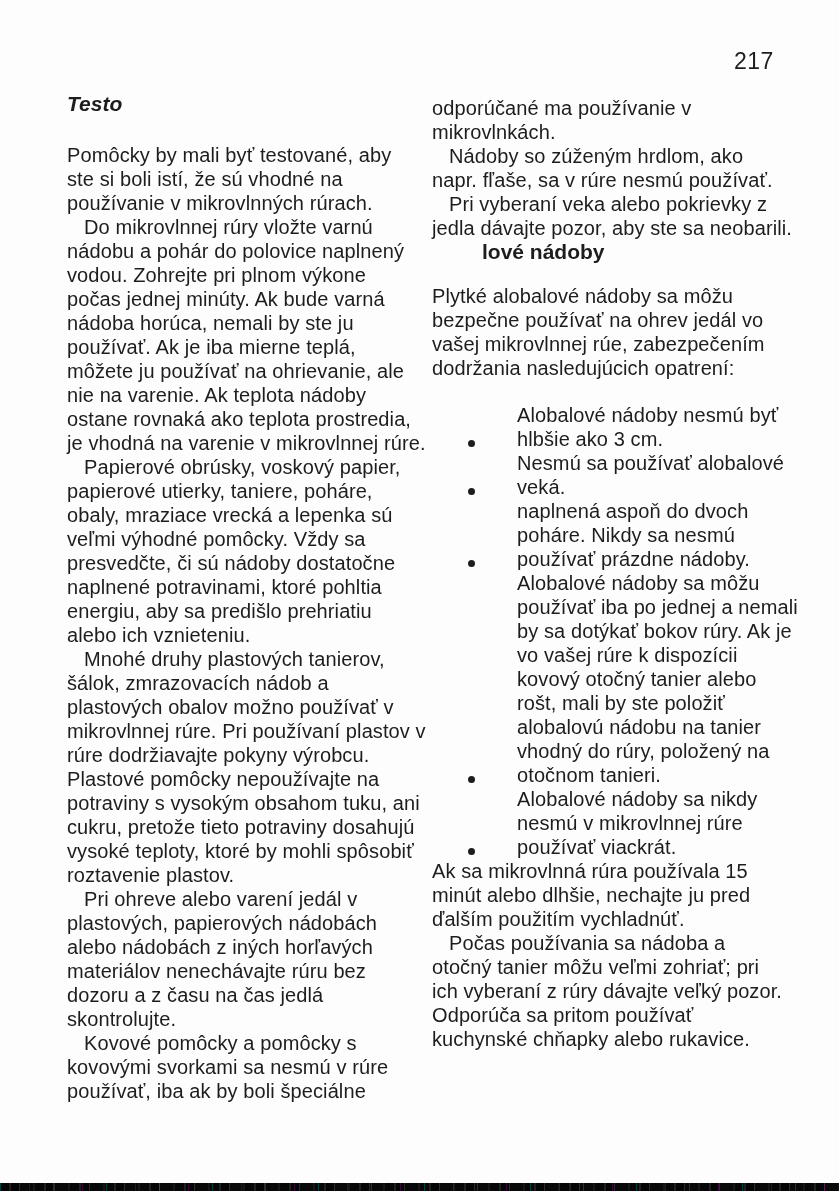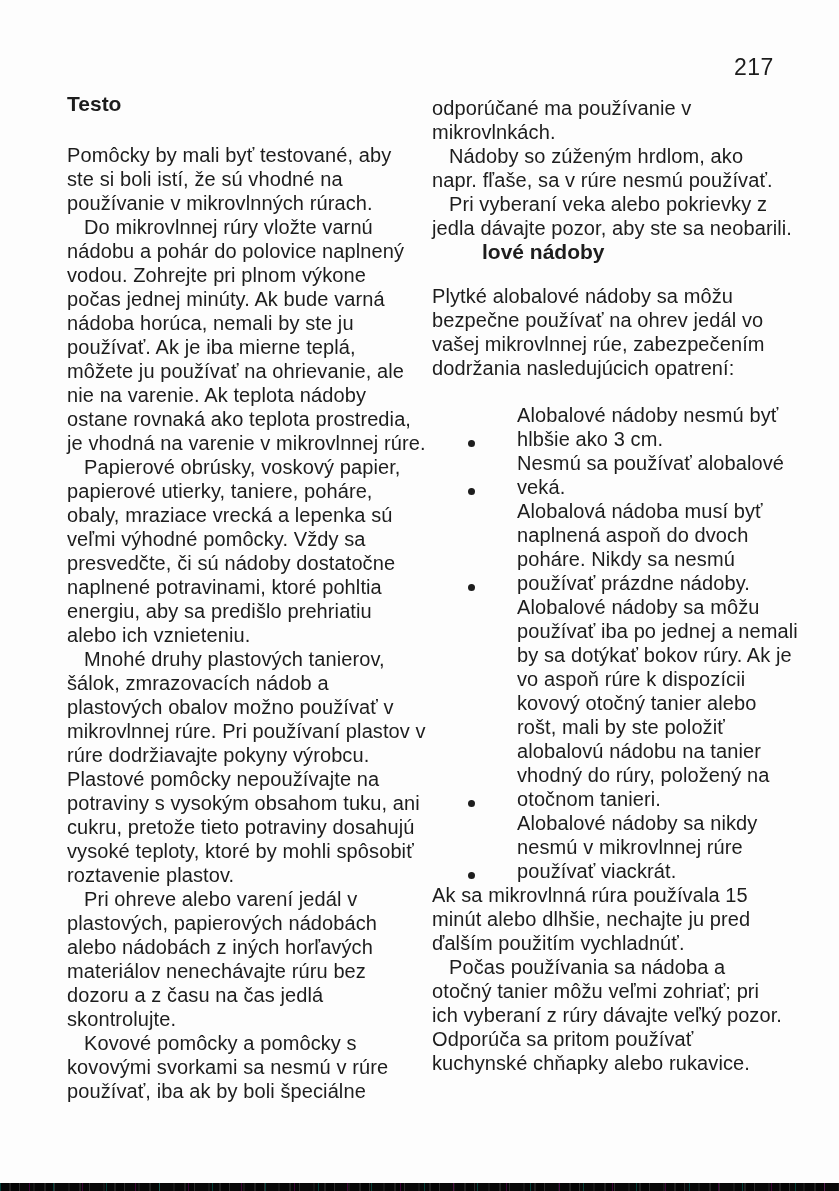--- a/index.html
+++ b/index.html
@@ -6,21 +6,21 @@
   .page {
     position:relative;
     width:839px; height:1191px;
     background:#fdfdfd;
     font-family:"Liberation Sans", sans-serif;
     color:#1d1d1d;
     overflow:hidden;
   }
   .page-number {
     position:absolute;
-    top:54px; left:734px;
+    top:48px; left:734px;
     font-size:23px;
     letter-spacing:0.5px;
   }
   .columns {
     display:flex;
     padding:92px 0 0 67px;
     align-items:flex-start;
   }
   .col-left { width:365px; }
   .col-right { width:395px; padding-top:4px; }
@@ -31,21 +31,21 @@
     white-space:pre;
     letter-spacing:0.1px;
   }
   .heading-line {
     height:24px;
     line-height:24px;
     font-size:21px;
     font-weight:bold;
     white-space:pre;
   }
-  .heading-testo { margin-bottom:27px; }
+  .heading-testo { margin-bottom:27px;font-style:italic; }
   .section-heading { padding-left:50px; }
   .intro-para { margin-top:20px; }
   .bullet-list {
     list-style:none;
     margin:23px 0 0 0;
     padding:0;
   }
   .bullet-item { display:flex; padding-left:36px;align-items:flex-end; }
   .bullet-dot-cell { width:49px; flex:0 0 49px; }
   .bullet-dot {
@@ -169,33 +169,32 @@
           <li class="bullet-item">
             <span class="bullet-dot-cell"><span class="bullet-dot"></span></span>
             <div class="bullet-text">
               <div class="line">Nesmú sa používať alobalové</div>
               <div class="line">veká.</div>
             </div>
           </li>
           <li class="bullet-item">
             <span class="bullet-dot-cell"><span class="bullet-dot"></span></span>
             <div class="bullet-text">
-              <div class="line">Alobalová nádoba musí byť</div>
               <div class="line">naplnená aspoň do dvoch</div>
               <div class="line">poháre. Nikdy sa nesmú</div>
               <div class="line">používať prázdne nádoby.</div>
             </div>
           </li>
           <li class="bullet-item">
             <span class="bullet-dot-cell"><span class="bullet-dot"></span></span>
             <div class="bullet-text">
               <div class="line">Alobalové nádoby sa môžu</div>
               <div class="line">používať iba po jednej a nemali</div>
               <div class="line">by sa dotýkať bokov rúry. Ak je</div>
-              <div class="line">vo aspoň rúre k dispozícii</div>
+              <div class="line">vo vašej rúre k dispozícii</div>
               <div class="line">kovový otočný tanier alebo</div>
               <div class="line">rošt, mali by ste položiť</div>
               <div class="line">alobalovú nádobu na tanier</div>
               <div class="line">vhodný do rúry, položený na</div>
               <div class="line">otočnom tanieri.</div>
             </div>
           </li>
           <li class="bullet-item">
             <span class="bullet-dot-cell"><span class="bullet-dot"></span></span>
             <div class="bullet-text">

